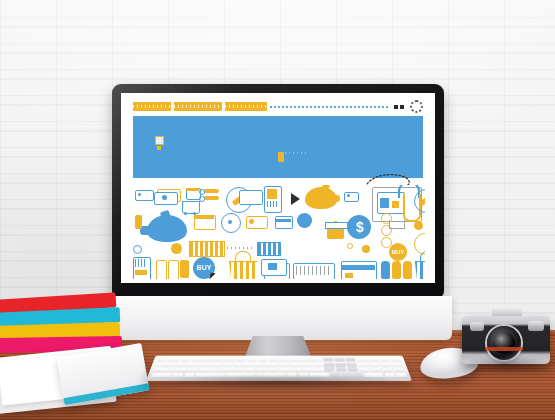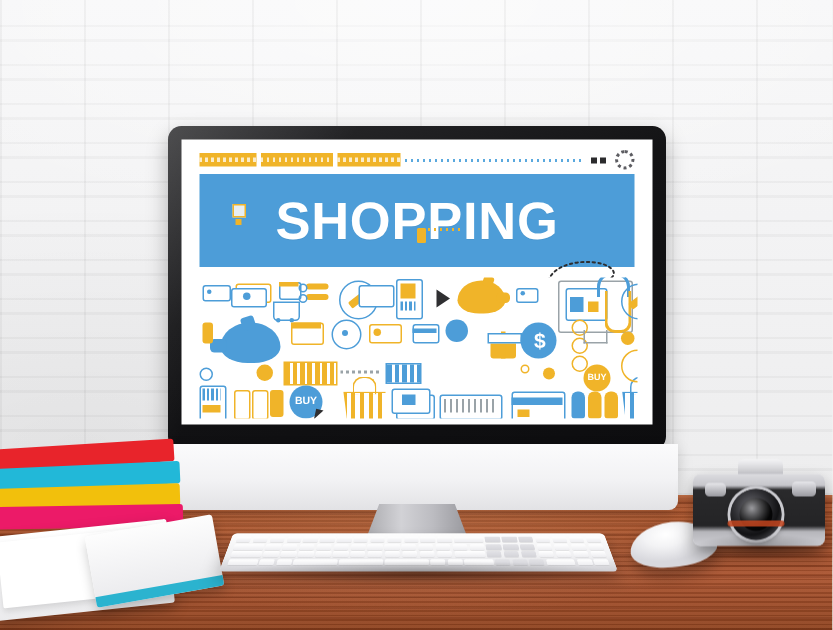--- a/index.html
+++ b/index.html
@@ -294,21 +294,20 @@
         <span class="sqs">
           <i class="sq"></i>
           <i class="sq"></i>
         </span>
         <span class="spinner"></span>
       </div>
 
       <div class="banner">
         <span class="minitag"></span>
         <span class="minitag2"></span>
-        <span class="word">SHOPPING</span>
         <span class="coin"></span>
         <span class="dash"></span>
       </div>
 
       <div class="easyArrow">
         <svg width="62" height="26" viewBox="0 0 62 26">
           <path d="M6 20 C6 8, 22 2, 38 4 C52 6, 54 14, 44 16" fill="none" stroke="#2f2f31" stroke-width="1.3" stroke-dasharray="1.6 2.2" stroke-linecap="round"></path>
           <path d="M9 20 L4 18.5 L7 23 Z" fill="#2f2f31"></path>
         </svg>
         <span class="lbl">EASY</span>

